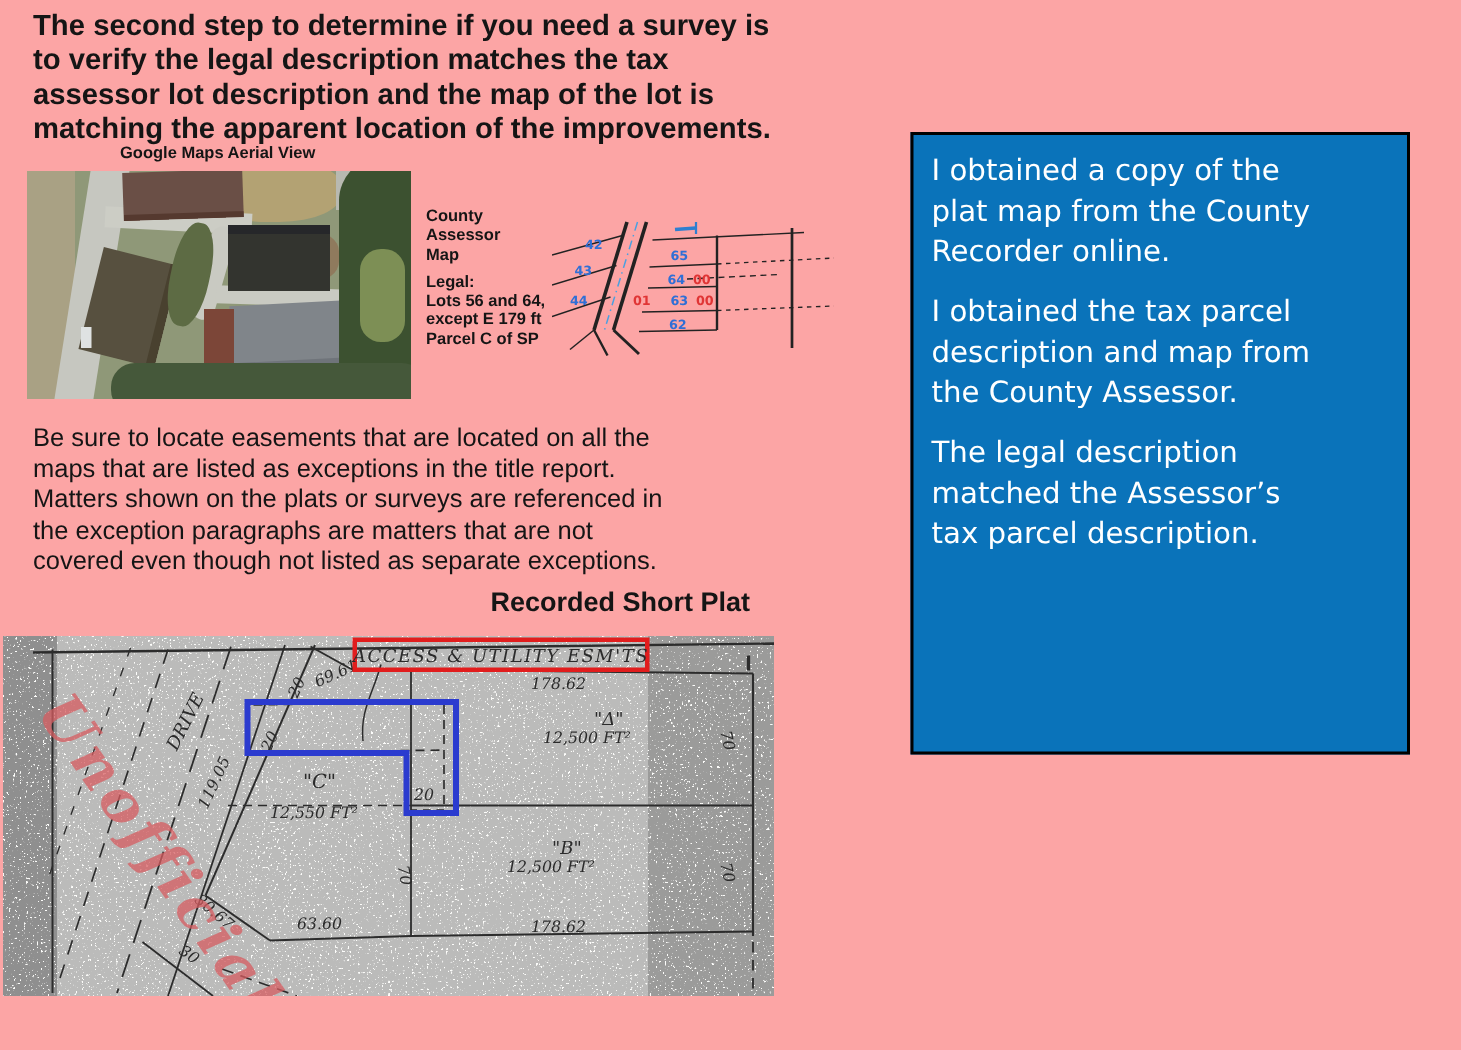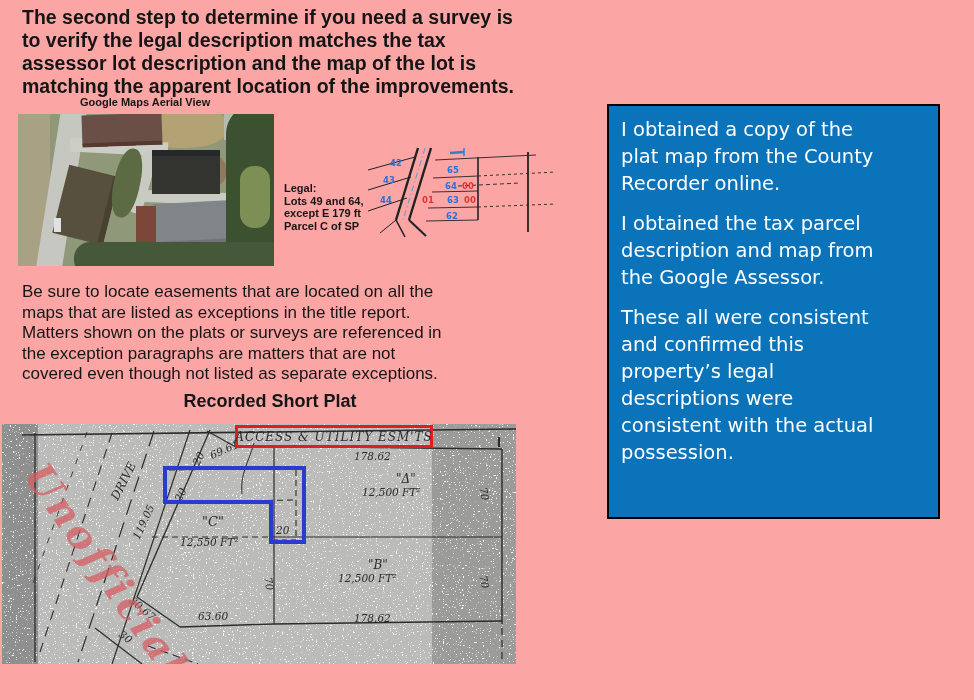--- a/index.html
+++ b/index.html
@@ -5,21 +5,21 @@
   html,body{margin:0;padding:0;background:#ffffff;}
   .slide{position:relative;width:974px;height:700px;background:#fca5a5;overflow:hidden;
          font-family:"Liberation Sans",sans-serif;color:#151515;}
   .abs{position:absolute;}
   .pre{white-space:pre-line;}
 
   
   .intro{left:22px;top:6px;width:560px;font-size:19.5px;line-height:23px;font-weight:bold;}
   .aerial-caption{left:80px;top:96px;font-size:11px;font-weight:bold;text-align:right;}
   .easements{left:22px;top:282px;width:560px;font-size:17px;line-height:20.5px;font-weight:normal;}
-  .plat-title{left:40px;top:391px;width:460px;text-align:center;font-size:18px;font-weight:bold;}
+  .plat-title{left:40px;top:391px;width:460px;text-align:right;font-size:18px;font-weight:bold;}
 
   
   .photo{left:18px;top:114px;width:256px;height:152px;background:#8f9878;overflow:hidden;}
   .photo div{position:absolute;}
 
   
   .assessor-title{left:284px;top:138px;width:90px;font-size:11px;line-height:13px;font-weight:bold;}
   .assessor-legal{left:284px;top:182px;width:100px;font-size:11px;line-height:12.5px;font-weight:bold;}
 
   .assessor-map{left:368px;top:140px;}
@@ -29,21 +29,21 @@
   .plat .lbl{position:absolute;font-family:"DejaVu Serif",serif;font-style:italic;
              font-size:10.5px;color:#2b2b2b;transform-origin:left top;white-space:nowrap;}
   .watermark{position:absolute;left:52px;top:30px;transform:rotate(55deg);transform-origin:left top;
              font-family:"DejaVu Serif",serif;font-style:italic;font-weight:bold;font-size:40px;
              letter-spacing:3px;color:rgba(214,92,96,0.75);white-space:nowrap;}
   .hl-red{position:absolute;left:233px;top:1px;width:192px;height:17px;border:3px solid #e11d1d;
           display:flex;align-items:center;justify-content:center;}
   .hl-red .lbl{position:static;font-size:12px;letter-spacing:1px;}
 
   
-  .notes{left:607px;top:104px;width:333px;height:415px;box-sizing:border-box;border:2px solid #000;
+  .notes{left:607px;top:88px;width:333px;height:415px;box-sizing:border-box;border:2px solid #000;
          background:#0a73ba;color:#ffffff;padding:10px 12px;
          font-family:"DejaVu Sans",sans-serif;font-size:19.5px;line-height:27px;}
   .notes p{margin:0 0 13px 0;white-space:pre-line;}
 </style>
 </head>
 <body>
 
 <div class="slide">
 
   <div class="abs intro pre">The second step to determine if you need a survey is
@@ -67,22 +67,24 @@
     <div style="left:134px;top:36px;width:68px;height:44px;background:#33342f;box-shadow:inset 0 6px 0 #26272a;"></div>
     <div style="left:136px;top:88px;width:84px;height:46px;background:#80858a;transform:rotate(-3deg);box-shadow:inset 0 -8px 0 #6f747a;"></div>
     <div style="left:118px;top:92px;width:20px;height:40px;background:#7c4638;"></div>
     <div style="left:36px;top:104px;width:7px;height:14px;background:#dfe2e2;"></div>
     <div style="left:208px;top:-10px;width:60px;height:172px;background:#3c5130;border-radius:30px;"></div>
     <div style="left:222px;top:52px;width:30px;height:62px;background:#7d8f55;border-radius:14px;"></div>
     <div style="left:56px;top:128px;width:210px;height:34px;background:#45583a;border-radius:16px;"></div>
     <div style="left:96px;top:34px;width:26px;height:70px;background:#5d6b44;border-radius:45%;transform:rotate(12deg);"></div>
   </div>
 
+  <div class="abs assessor-title pre">County Assessor
+Map</div>
   <div class="abs assessor-legal pre">Legal:
-Lots 49 and 64,
+Lots 56 and 64,
 except E 179 ft
 Parcel C of SP</div>
 
   <svg class="abs assessor-map" width="190" height="100" viewBox="0 0 190 100">
     <g stroke="#222" fill="none">
       <path d="M50,8 L28,80" stroke-width="2.4"></path>
       <path d="M63,8 L41,80" stroke-width="2.4"></path>
       <path d="M41,80 L58,96" stroke-width="2"></path>
       <path d="M28,80 L37,97" stroke-width="1.6"></path>
       <path d="M28,80 L12,93" stroke-width="1"></path>
@@ -198,22 +200,19 @@
 
     <div class="watermark">Unofficial Doc</div>
   </div>
 
   <div class="abs notes">
     <p>I obtained a copy of the
 plat map from the County
 Recorder online.</p>
     <p>I obtained the tax parcel
 description and map from
-the Google Assessor.</p>
-    <p>These all were consistent
-and confirmed this
-property’s legal
-descriptions were
-consistent with the actual
-possession.</p>
+the County Assessor.</p>
+    <p>The legal description
+matched the Assessor’s
+tax parcel description.</p>
   </div>
 
 </div>
 
 </body></html>

